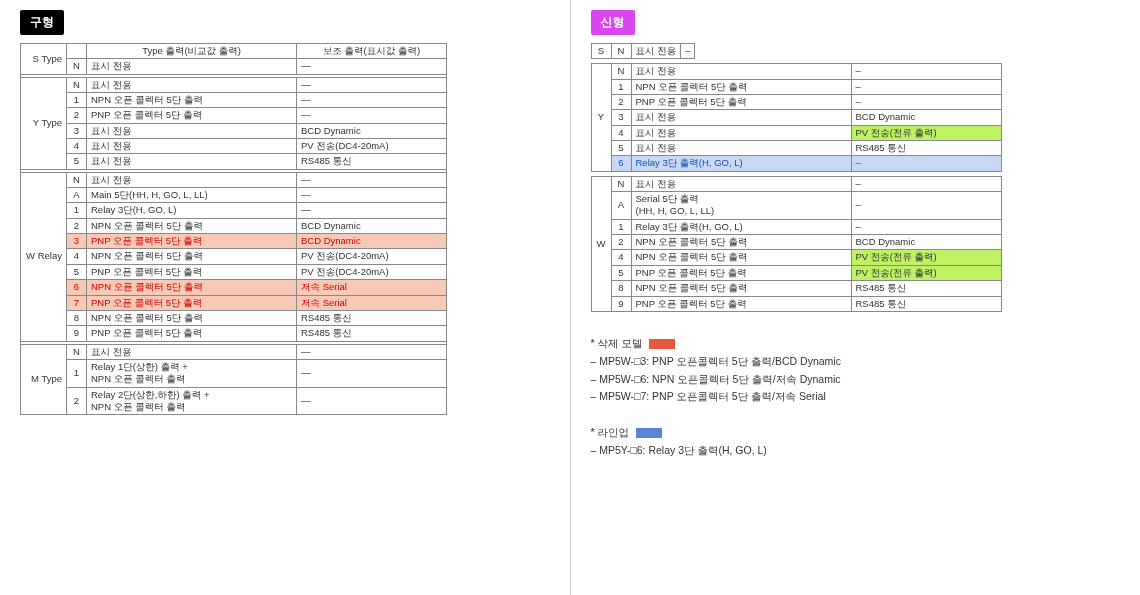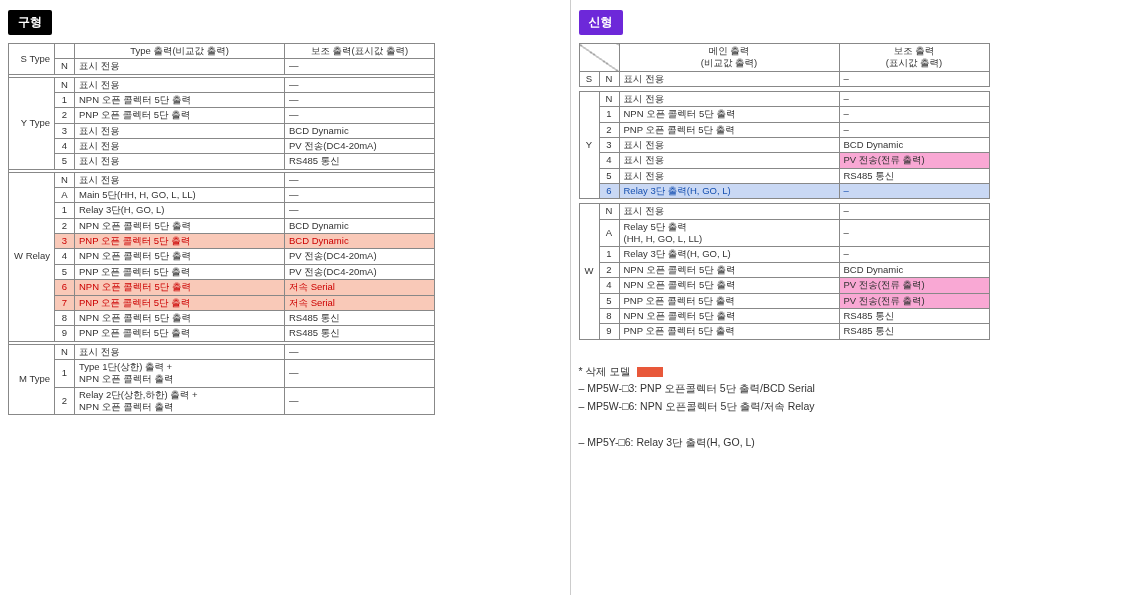--- a/index.html
+++ b/index.html
@@ -1,31 +1,31 @@
 <!DOCTYPE html>
 <html><head>
 <meta charset="utf-8">
 <style>
 * { box-sizing: border-box; margin: 0; padding: 0; }
 body { font-family: sans-serif; font-size: 10px; color: #333; background: #fff; }
 .container { display: flex; width: 1140px; height: 595px; }
-.panel { flex: 1; padding: 10px 8px; }
+.panel { flex: 1; padding: 10px 20px; }
 .divider { width: 1px; background: #ccc; }
 .badge { display: inline-block; padding: 4px 10px; color: #fff; font-size: 12px; font-weight: bold; margin-bottom: 8px; border-radius: 2px; }
 .badge-black { background: #000; }
-.badge-orange { background: #6d28d9; }
+.badge-orange { background: #d946ef; }
 .tbl { border-collapse: collapse; margin-bottom: 4px; }
 .tbl td, .tbl th { border: 1px solid #888; padding: 1px 4px; font-weight: normal; font-size: 9.5px; line-height: 1.3; }
 .type-col { width: 46px; text-align: right; font-weight: bold; }
 .code-col { width: 20px; text-align: center; }
 .main-col { width: 210px; }
 .sub-col { width: 150px; }
 .hl-red td { background: #f9c9b8; color: #c00; }
 .hl-blue td { background: #c9d8f4; color: #1650b0; }
-.hl-gray td.shaded { background: #f9a8d4; }
+.hl-gray td.shaded { background: #bef264; }
 .spacer-row td { border-left: 1px solid #888; border-right: 1px solid #888; border-top: none; border-bottom: none; height: 3px; padding: 0; }
 .notes { margin-top: 23px; font-size: 10.5px; line-height: 1.7; }
 .notes .swatch { display: inline-block; width: 26px; height: 10px; vertical-align: middle; margin-left: 4px; }
 .swatch-red { background: #e8583a; }
 .swatch-blue { background: #5a84d6; }
 
 .r-type { width: 20px; text-align: center; font-weight: bold; }
 .r-code { width: 20px; text-align: center; }
 .r-main { width: 220px; }
 .r-sub { width: 150px; }
@@ -153,48 +153,41 @@
           </tr>
 
       <tr>
         <td class="type-col" rowspan="3">M Type</td>
         <td class="code-col">N</td>
         <td>표시 전용</td>
         <td>—</td>
       </tr>
       <tr>
             <td class="code-col">1</td>
-            <td style="white-space:pre-line">Type 1단(상한) 출력 +
+            <td style="white-space:pre-line">Relay 1단(상한) 출력 +
 NPN 오픈 콜렉터 출력</td>
             <td>—</td>
           </tr>
       <tr>
             <td class="code-col">2</td>
             <td style="white-space:pre-line">Relay 2단(상한,하한) 출력 +
 NPN 오픈 콜렉터 출력</td>
             <td>—</td>
           </tr>
     </tbody>
       </table>
   </div>
 
   <div class="divider"></div>
 
   <div class="panel">
     <span class="badge badge-orange">신형</span>
 
     <table class="tbl">
       <tbody>
-          <tr>
-        <th class="r-type diag" colspan="2"></th>
-        <th class="r-main" style="white-space:pre-line">메인 출력
-(비교값 출력)</th>
-        <th class="r-sub" style="white-space:pre-line">보조 출력
-(표시값 출력)</th>
-      </tr>
 
       <tr>
         <td class="r-type">S</td>
         <td class="r-code">N</td>
         <td>표시 전용</td>
         <td>–</td>
       </tr>
     </tbody>
       </table>
 
@@ -244,21 +237,21 @@
 
       <tbody>
           <tr>
         <td class="r-type" rowspan="8">W</td>
         <td class="r-code">N</td>
         <td class="r-main">표시 전용</td>
         <td class="r-sub">–</td>
       </tr>
       <tr>
             <td class="r-code">A</td>
-            <td style="white-space:pre-line">Relay 5단 출력
+            <td style="white-space:pre-line">Serial 5단 출력
 (HH, H, GO, L, LL)</td>
             <td>–</td>
           </tr>
       <tr>
             <td class="r-code">1</td>
             <td>Relay 3단 출력(H, GO, L)</td>
             <td>–</td>
           </tr>
       <tr>
             <td class="r-code">2</td>
@@ -283,20 +276,22 @@
       <tr>
             <td class="r-code">9</td>
             <td>PNP 오픈 콜렉터 5단 출력</td>
             <td>RS485 통신</td>
           </tr>
     </tbody>
       </table>
 
     <div class="notes">
       <div><span>* 삭제 모델</span> <span class="swatch swatch-red"></span></div>
-      <div>– MP5W-□3: PNP 오픈콜렉터 5단 출력/BCD Serial</div>
-      <div>– MP5W-□6: NPN 오픈콜렉터 5단 출력/저속 Relay</div>
+      <div>– MP5W-□3: PNP 오픈콜렉터 5단 출력/BCD Dynamic</div>
+      <div>– MP5W-□6: NPN 오픈콜렉터 5단 출력/저속 Dynamic</div>
+      <div>– MP5W-□7: PNP 오픈콜렉터 5단 출력/저속 Serial</div>
       <br>
+      <div><span>* 라인업</span> <span class="swatch swatch-blue"></span></div>
       <div>– MP5Y-□6: Relay 3단 출력(H, GO, L)</div>
     </div>
   </div>
 
 </div>
 
 </body></html>

